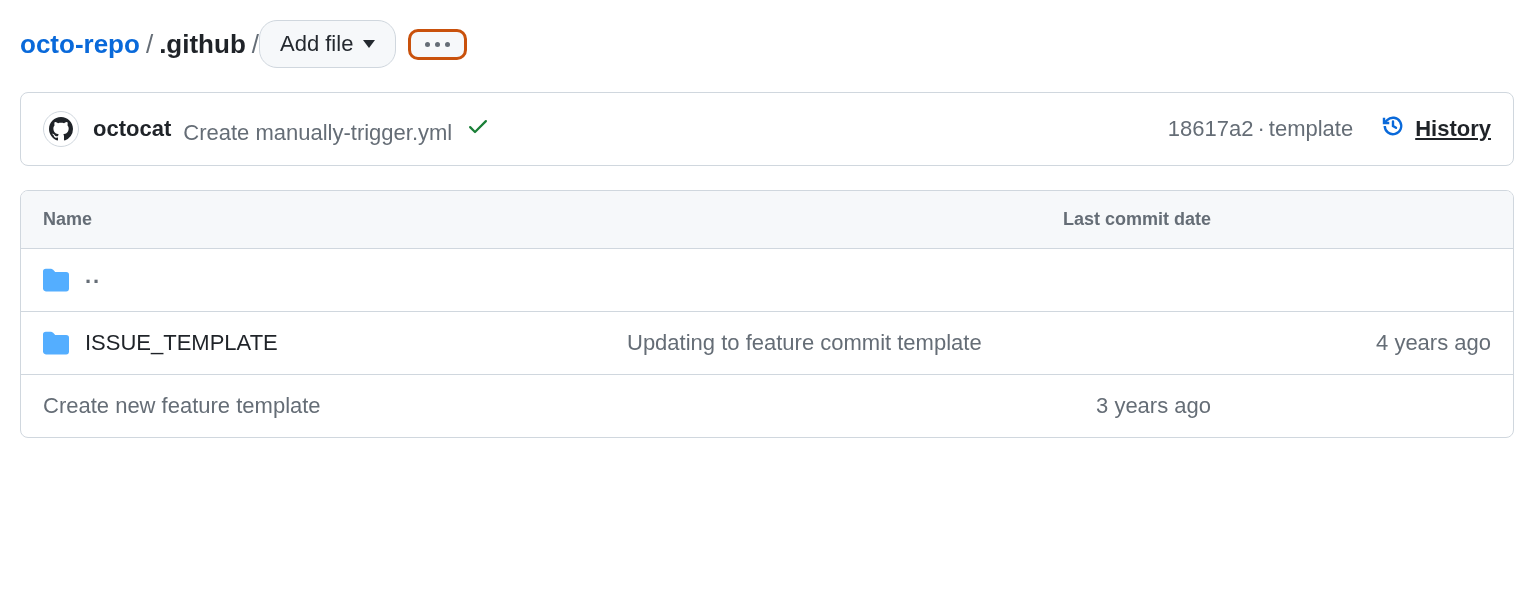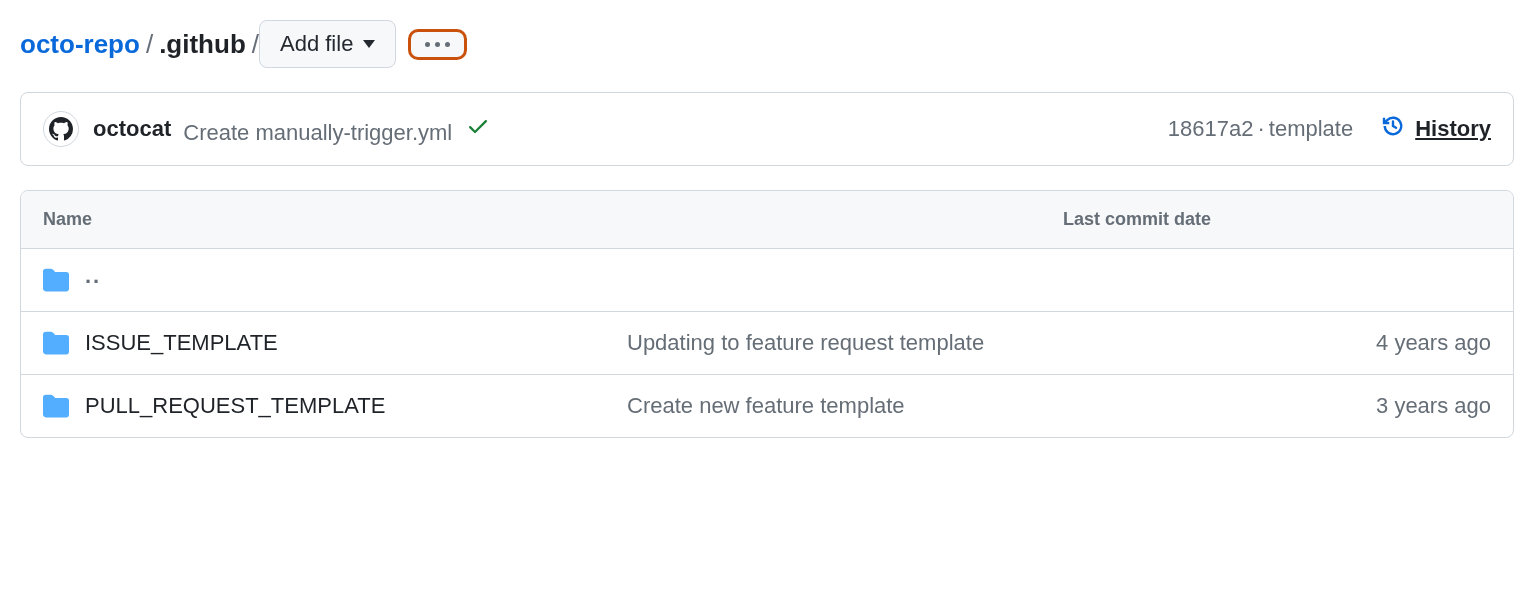--- a/index.html
+++ b/index.html
@@ -41,21 +41,21 @@
     .btn {
       display: inline-flex;
       align-items: center;
       gap: 10px;
       padding: 10px 20px;
       font-size: 22px;
       font-weight: 500;
       color: #24292f;
       background: #f6f8fa;
       border: 1px solid #d0d7de;
-      border-radius: 8px;
+      border-radius: 18px;
       cursor: pointer;
     }
     .btn.icon-only {
       padding: 10px 14px;
       border: 3px solid #c9510c;
       border-radius: 10px;
     }
     .triangle-down {
       width: 0; height: 0;
       border-left: 6px solid transparent;
@@ -205,27 +205,21 @@
     <div></div>
   </div>
 
   <div class="tbl-row">
     <div class="cell-name">
       <svg class="folder-icon" width="26" height="26" viewBox="0 0 16 16" fill="currentColor">
           <path d="M1.75 1A1.75 1.75 0 000 2.75v10.5C0 14.216.784 15 1.75 15h12.5A1.75 1.75 0 0016 13.25v-8.5A1.75 1.75 0 0014.25 3H7.5L6.25 1.75A1.75 1.75 0 005 1H1.75z"></path>
         </svg>
       <span class="file-name">ISSUE_TEMPLATE</span>
     </div>
-    <div class="cell-msg">Updating to feature request template</div>
+    <div class="cell-msg">Updating to feature commit template</div>
     <div class="cell-date">4 years ago</div>
   </div>
 
   <div class="tbl-row">
-    <div class="cell-name">
-      <svg class="folder-icon" width="26" height="26" viewBox="0 0 16 16" fill="currentColor">
-          <path d="M1.75 1A1.75 1.75 0 000 2.75v10.5C0 14.216.784 15 1.75 15h12.5A1.75 1.75 0 0016 13.25v-8.5A1.75 1.75 0 0014.25 3H7.5L6.25 1.75A1.75 1.75 0 005 1H1.75z"></path>
-        </svg>
-      <span class="file-name">PULL_REQUEST_TEMPLATE</span>
-    </div>
     <div class="cell-msg">Create new feature template</div>
     <div class="cell-date">3 years ago</div>
   </div>
 </div>
 
 </body></html>

